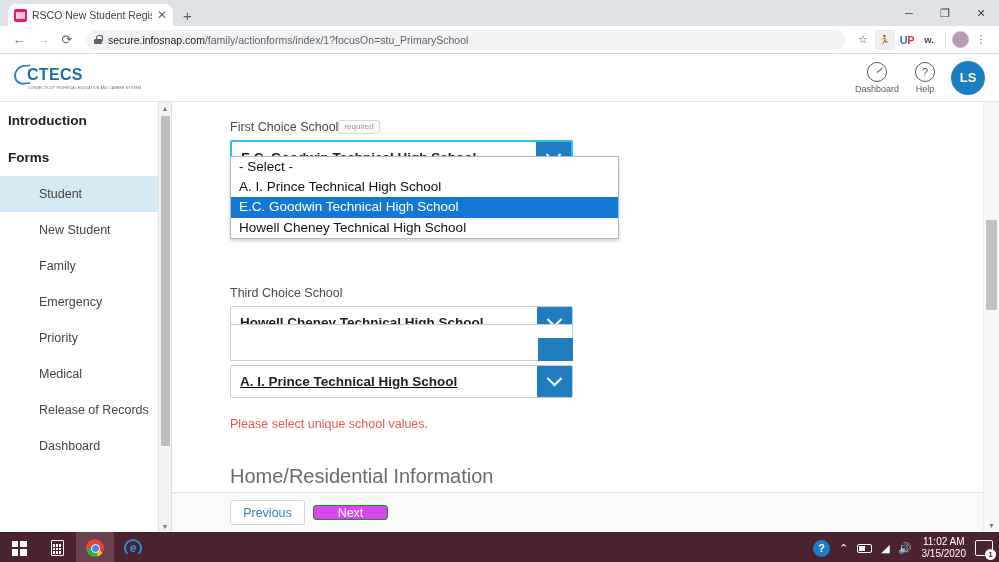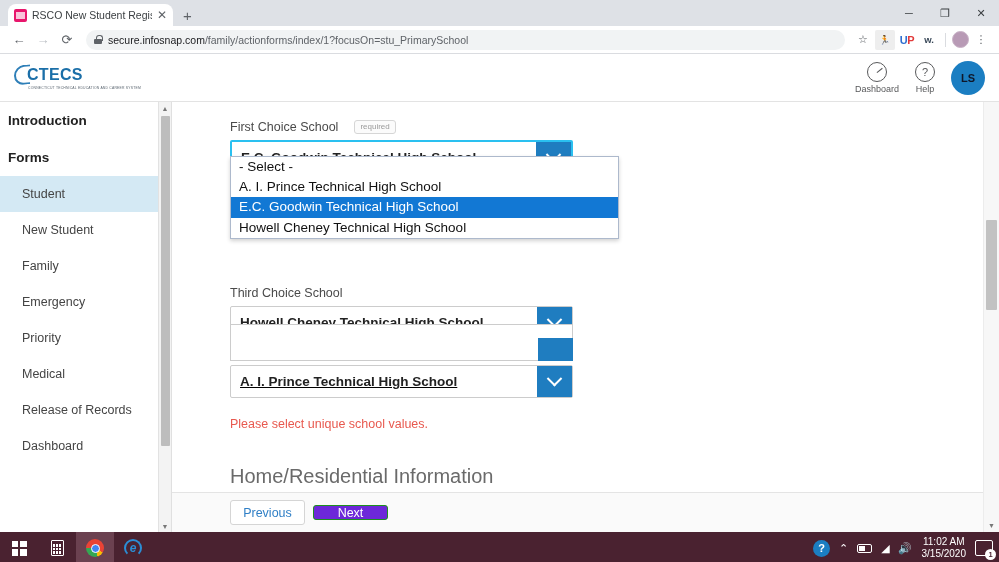--- a/index.html
+++ b/index.html
@@ -204,23 +204,23 @@
     background: #58595b;
     transform: rotate(-38deg);
     transform-origin: left center;
     left: 9px; top: 9px;
   }
   .hdr-label { font-size: 9px; color: #58595b; }
   .avatar-lg {
     width: 34px; height: 34px;
     border-radius: 50%;
     background: #1b7ec2;
-    color: #0f172a;
-    display: flex; align-items: center; justify-content: center;
-    font-size: 11px; font-weight: bold;
+    color: #fef9c3;
+    display: flex; align-items: center; justify-content: center;
+    font-size: 13px; font-weight: bold;
     cursor: pointer;
   }
 
   
   .page-body {
     display: flex;
     height: 430px;
     position: relative;
   }
 
@@ -241,21 +241,21 @@
     border-bottom: 1px solid #e8e8e8;
   }
   .sb-head {
     padding: 11px 8px;
     font-size: 13.5px;
     font-weight: bold;
     color: #222;
     cursor: pointer;
   }
   .sb-item {
-    padding: 11px 14px 11px 22px;
+    padding: 11px 14px 11px 39px;
     font-size: 12.5px;
     color: #444;
     cursor: pointer;
   }
   .sb-item.active { background: #d4e9f4; }
 
   .sb-scroll {
     position: absolute;
     right: 0; top: 0; bottom: 0;
     width: 13px;
@@ -289,21 +289,21 @@
   }
   .main-inner { padding: 18px 0 0 58px; }
 
   .field { margin-bottom: 6px; position: relative; }
   .field-label {
     font-size: 12.5px;
     color: #4a4a4a;
     margin-bottom: 6px;
     display: flex;
     align-items: center;
-    gap: 16px;
+    gap: 0;
   }
   .req-badge {
     font-size: 8px;
     color: #9a9a9a;
     border: 1px solid #d6d6d6;
     border-radius: 3px;
     padding: 2px 5px;
     line-height: 1;
     background: #fbfbfb;
   }
@@ -416,21 +416,21 @@
     color: #2f7fc6;
     font-size: 12.5px;
     border-radius: 3px;
     display: flex; align-items: center; justify-content: center;
     cursor: pointer;
   }
   .btn-next {
     min-width: 75px;
     height: 15px;
     border: 1px solid #1e8f1e;
-    background: #6d28d9;
+    background: #d946ef;
     color: #ffffff;
     font-size: 12.5px;
     border-radius: 3px;
     display: flex; align-items: center; justify-content: center;
     cursor: pointer;
   }
 
   
   .main-scroll {
     position: absolute;

